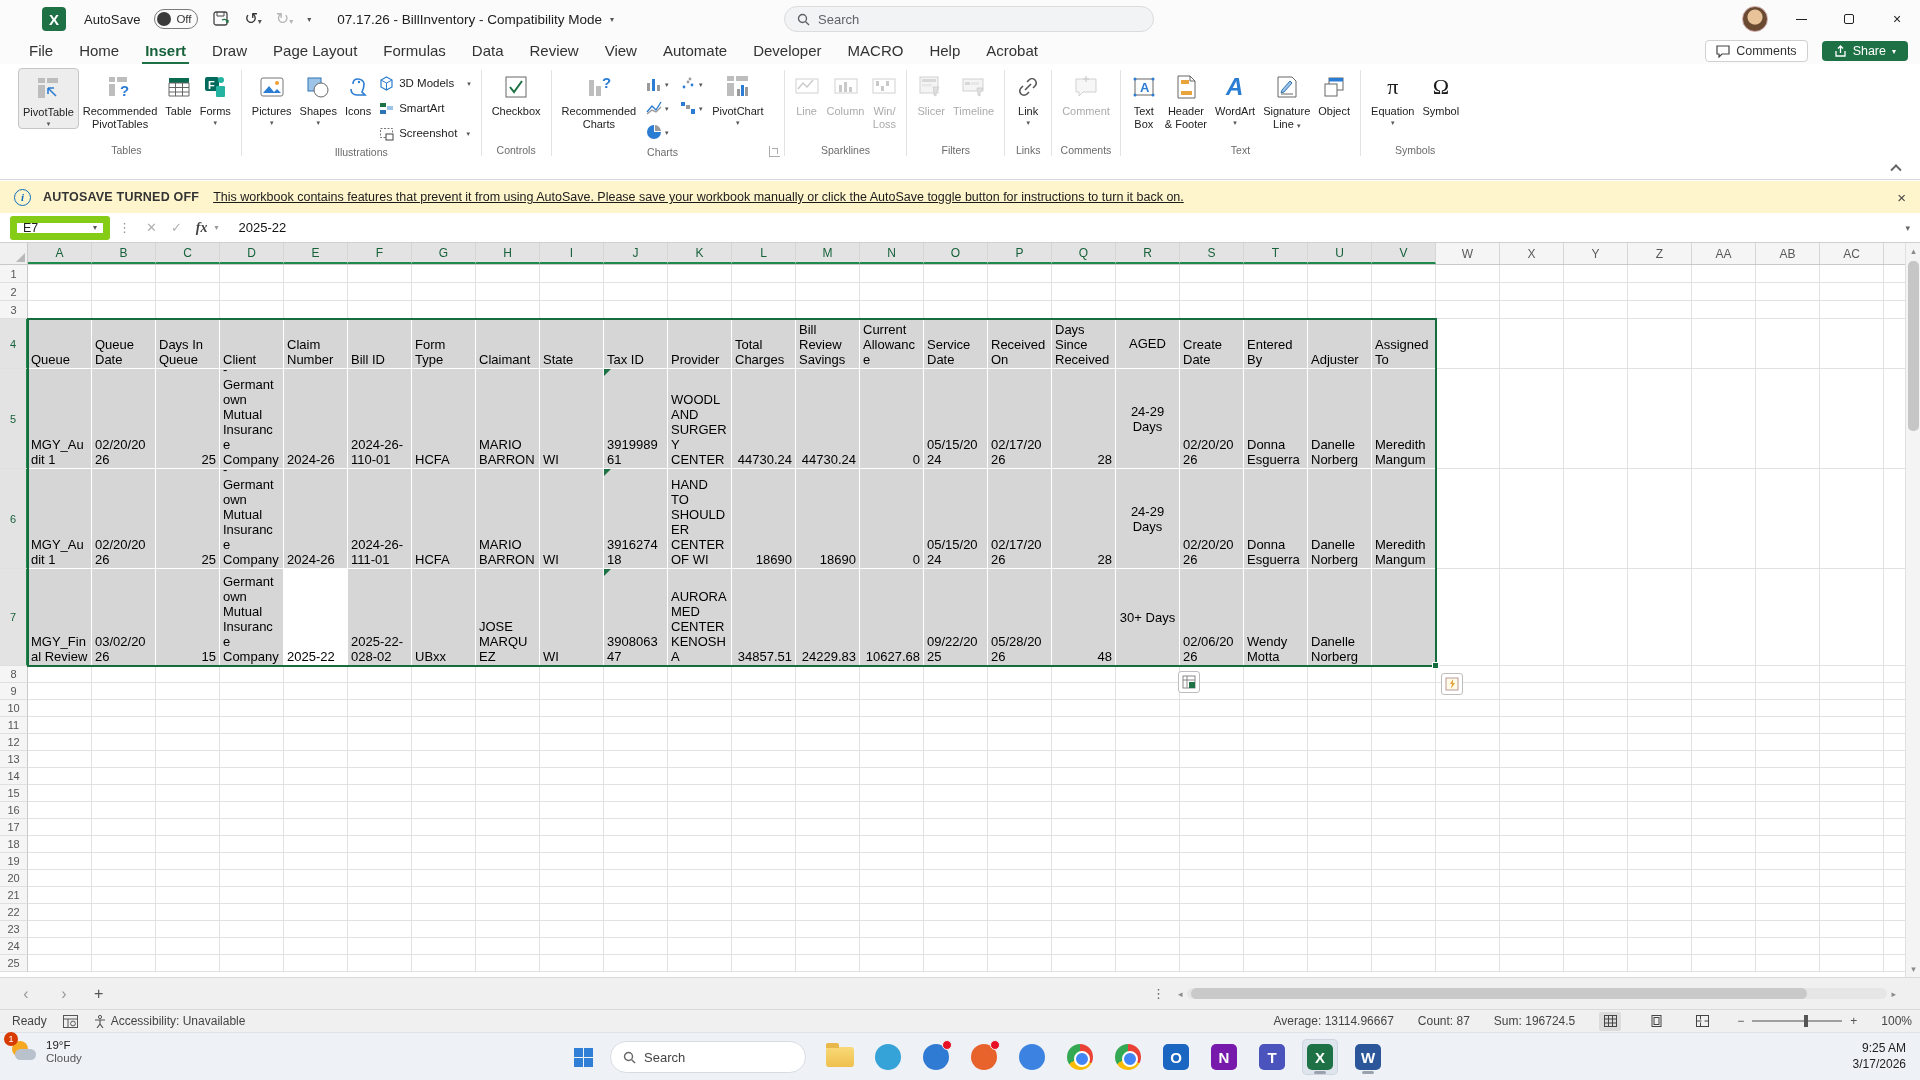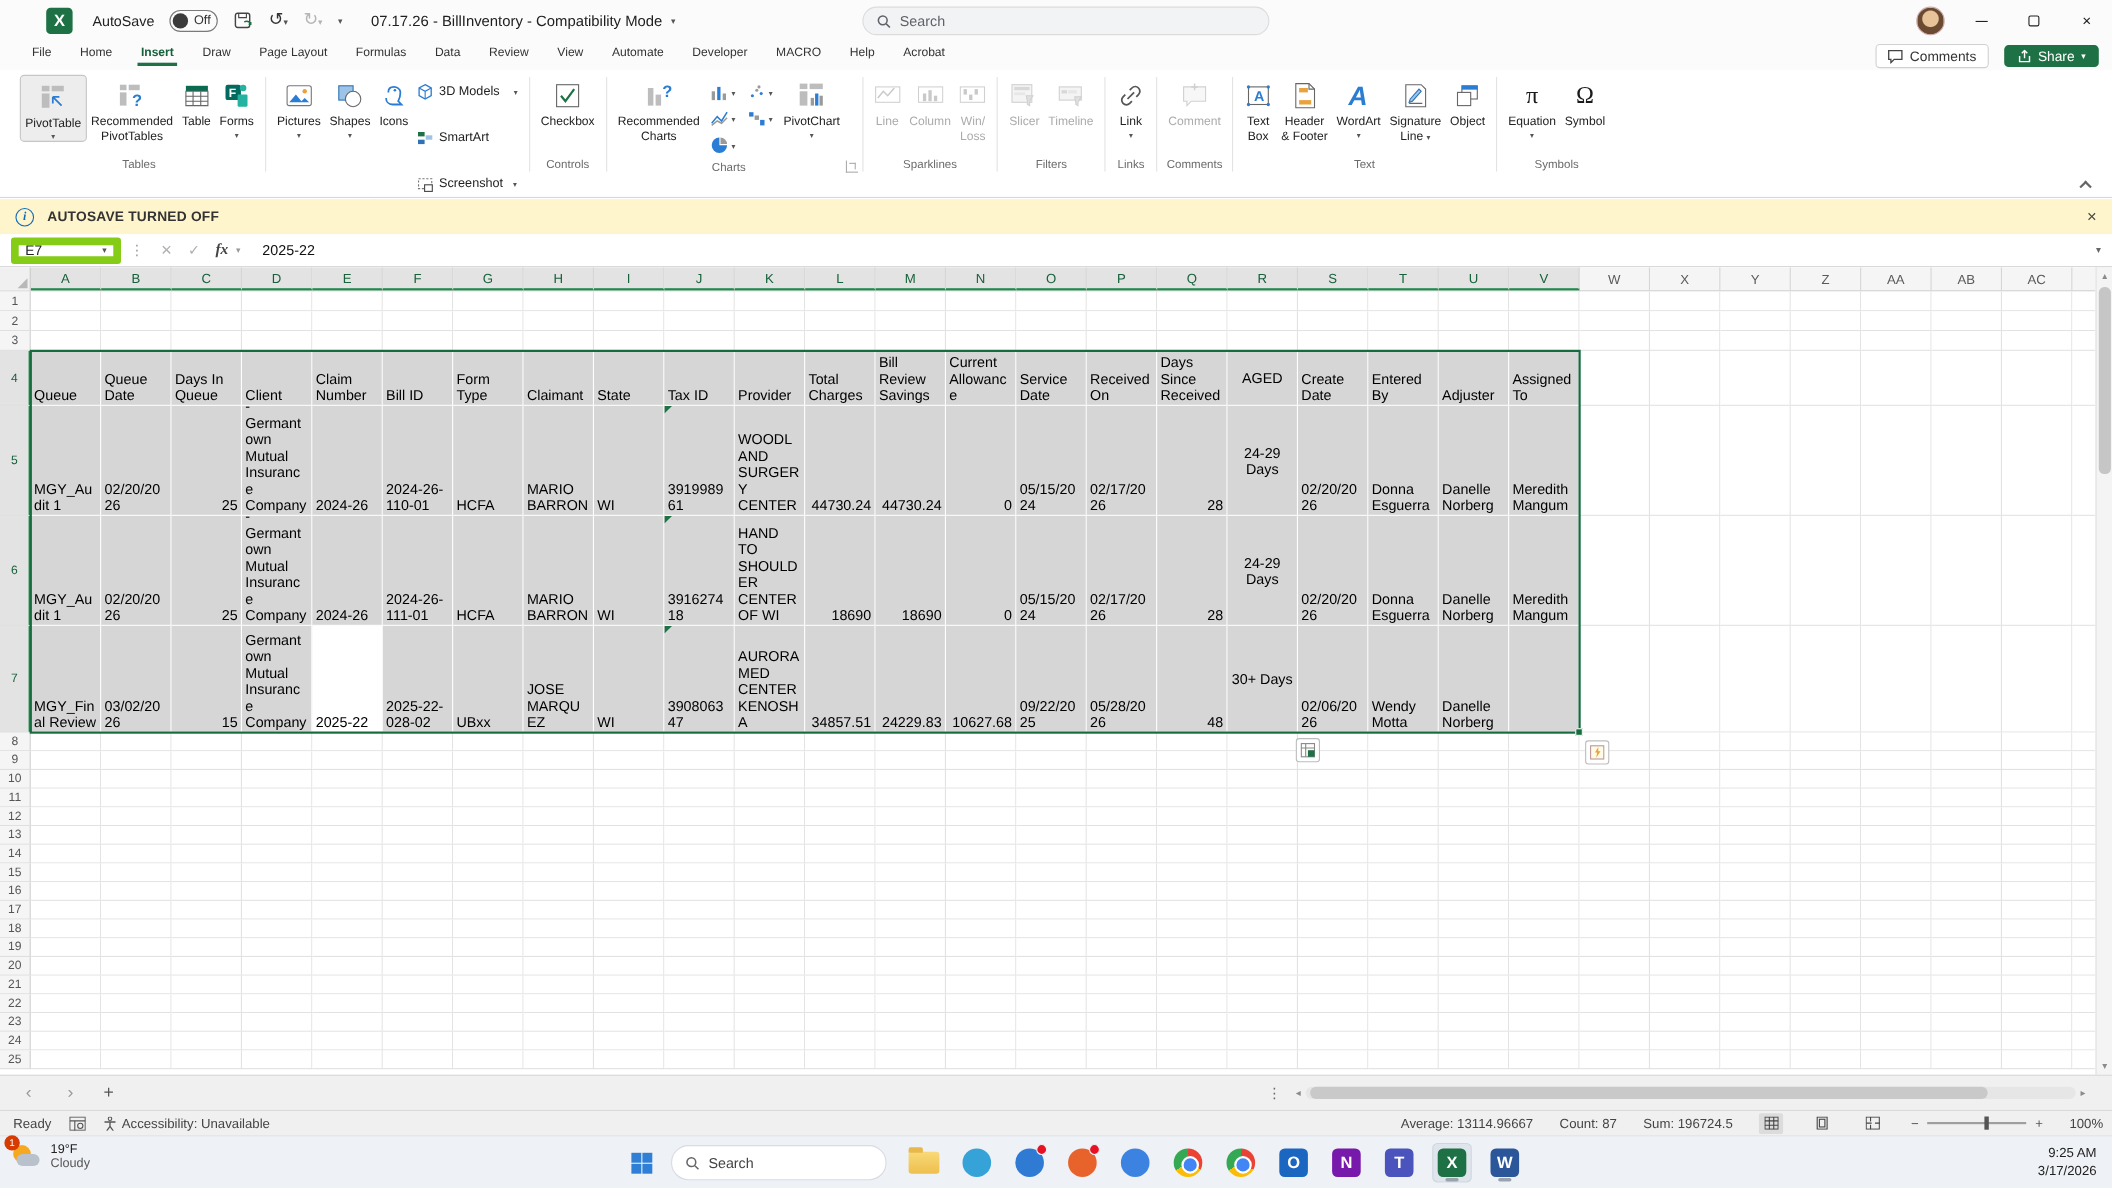--- a/index.html
+++ b/index.html
@@ -23,21 +23,21 @@
   border-radius:13px;display:flex;align-items:center;padding-left:12px;gap:8px;font-size:13px;color:#5f6368}
 #tb-right{position:absolute;right:8px;top:0;height:38px;display:flex;align-items:center;gap:18px}
 .avatar{width:26px;height:26px;border-radius:50%;background:radial-gradient(circle at 50% 42%,#e8c39a 0 7px,#6b4a32 8px 13px);border:1px solid #caa}
 .winbtn{width:30px;height:30px;display:flex;align-items:center;justify-content:center;color:#222;font-size:14px}
 .minline{width:11px;border-top:1px solid #222}
 .maxbox{width:10px;height:10px;border:1px solid #222;border-radius:2px}
 
 
 #menurow{position:absolute;top:38px;left:0;right:0;height:26px;background:#fbfbfb;display:flex;align-items:flex-start}
 #menu-tabs{display:flex;margin-left:16px}
-.mtab{padding:4px 13px 6px;font-size:11px;color:#333;position:relative;cursor:default}
+.mtab{padding:4px 13px 6px;font-size:15px;color:#333;position:relative;cursor:default}
 .mtab.active{font-weight:bold;color:#17613B}
 .mtab.active:after{content:"";position:absolute;left:10px;right:10px;bottom:0;border-bottom:3px solid #1E7145}
 #mr-right{position:absolute;right:12px;top:2px;display:flex;gap:14px;align-items:center}
 .comments-btn{display:flex;align-items:center;gap:6px;border:1px solid #d0d0d0;border-radius:4px;background:#fff;
   padding:3px 10px;font-size:12.5px;color:#333}
 .share-btn{display:flex;align-items:center;gap:6px;border-radius:4px;background:#1E7145;color:#fff;
   padding:3px 12px;font-size:12.5px}
 .share-btn .chevsm{color:#fff}
 
 
@@ -46,21 +46,21 @@
 .rgroup{display:flex;flex-direction:column;position:relative;padding:0 4px}
 .rbody{display:flex;flex:1;align-items:flex-start}
 .rglabel{height:18px;font-size:10.5px;color:#6b6b6b;text-align:center;line-height:16px}
 .rsep{width:1px;background:#e3e3e3;margin:2px 2px 4px}
 .rbig{display:flex;flex-direction:column;align-items:center;justify-content:flex-start;padding:4px 4px 0;border-radius:4px;text-align:center}
 .rbig .ric{height:30px;display:flex;align-items:center;justify-content:center}
 .rlb{font-size:11px;line-height:13px;color:#222;margin-top:3px}
 .rbig.sel{background:#ededed;border:1px solid #c6c6c6}
 .rbig.dis .rlb{color:#ababab}
 .chev{font-size:7px;color:#555;display:block;margin-top:1px}
-.rstack{display:flex;flex-direction:column;justify-content:flex-start;gap:20px;padding-top:4px}
+.rstack{display:flex;flex-direction:column;justify-content:flex-start;gap:3px;padding-top:4px}
 .rsmall{display:flex;align-items:center;gap:5px;font-size:11.5px;color:#222;height:22px;padding:0 4px}
 .minigrid{display:grid;grid-template-columns:34px 34px;grid-auto-rows:24px;padding-top:4px}
 .mini{display:flex;align-items:center;gap:3px;justify-content:center}
 .launcher{position:absolute;right:2px;bottom:3px;width:11px;height:11px;border-left:1px solid #8a8a8a;border-bottom:1px solid #8a8a8a;opacity:.7}
 .launcher:after{content:"";position:absolute;right:2px;top:2px;width:5px;height:5px;border-right:1px solid #8a8a8a;border-top:1px solid #8a8a8a}
 #ribbon-collapse{position:absolute;right:14px;bottom:6px;width:14px;height:10px;color:#555}
 #ribbon-collapse i{display:block;width:8px;height:8px;border-left:2px solid #666;border-top:2px solid #666;transform:rotate(45deg) translate(2px,2px)}
 .gray{filter:grayscale(1);opacity:.45}
 
 
@@ -632,20 +632,21 @@
 
     </div>
     <span id="ribbon-collapse">
         <i></i>
       </span>
   </div>
 
   <div id="msgbar">
     <span class="info-ic">i</span>
     <span id="msg-badge">AUTOSAVE TURNED OFF</span>
+    <span id="msg-link">This workbook contains features that prevent it from using AutoSave. Please save your workbook manually or click the AutoSave toggle button for instructions to turn it back on.</span>
     <span id="msg-close">×</span>
   </div>
 
   <div id="formulabar">
     <span id="namebox">
       <span>E7</span>
         <span class="chevsm">▾</span>
     </span>
     <span class="vdots">⋮</span>
     <span class="fbtn">✕</span>

